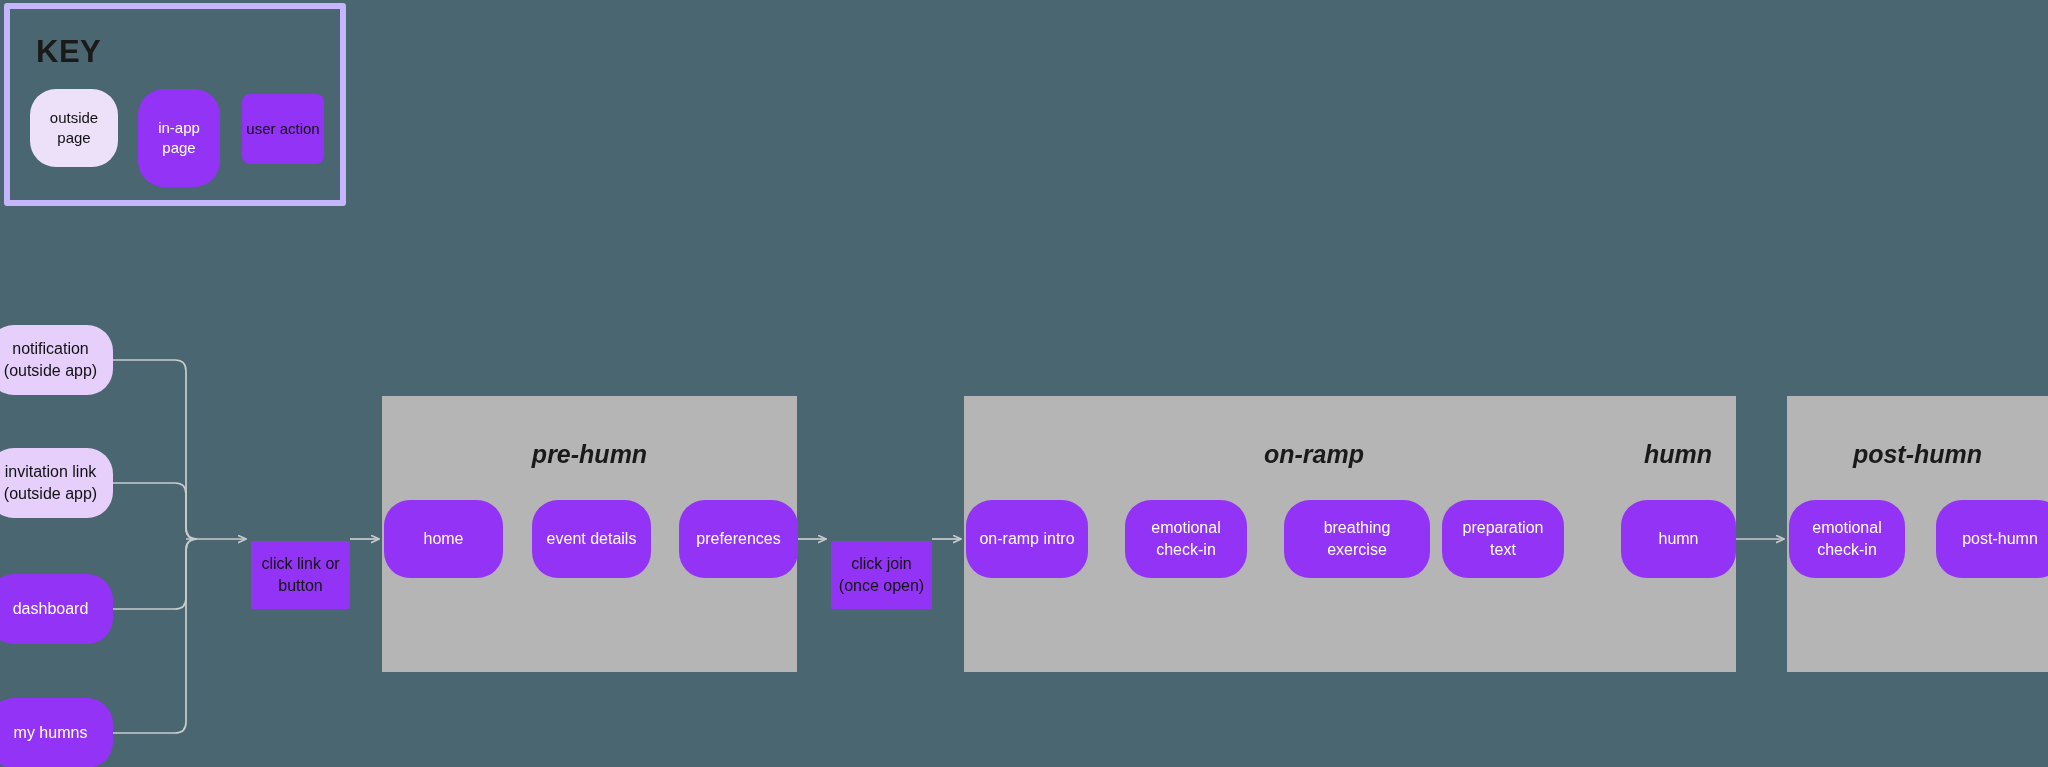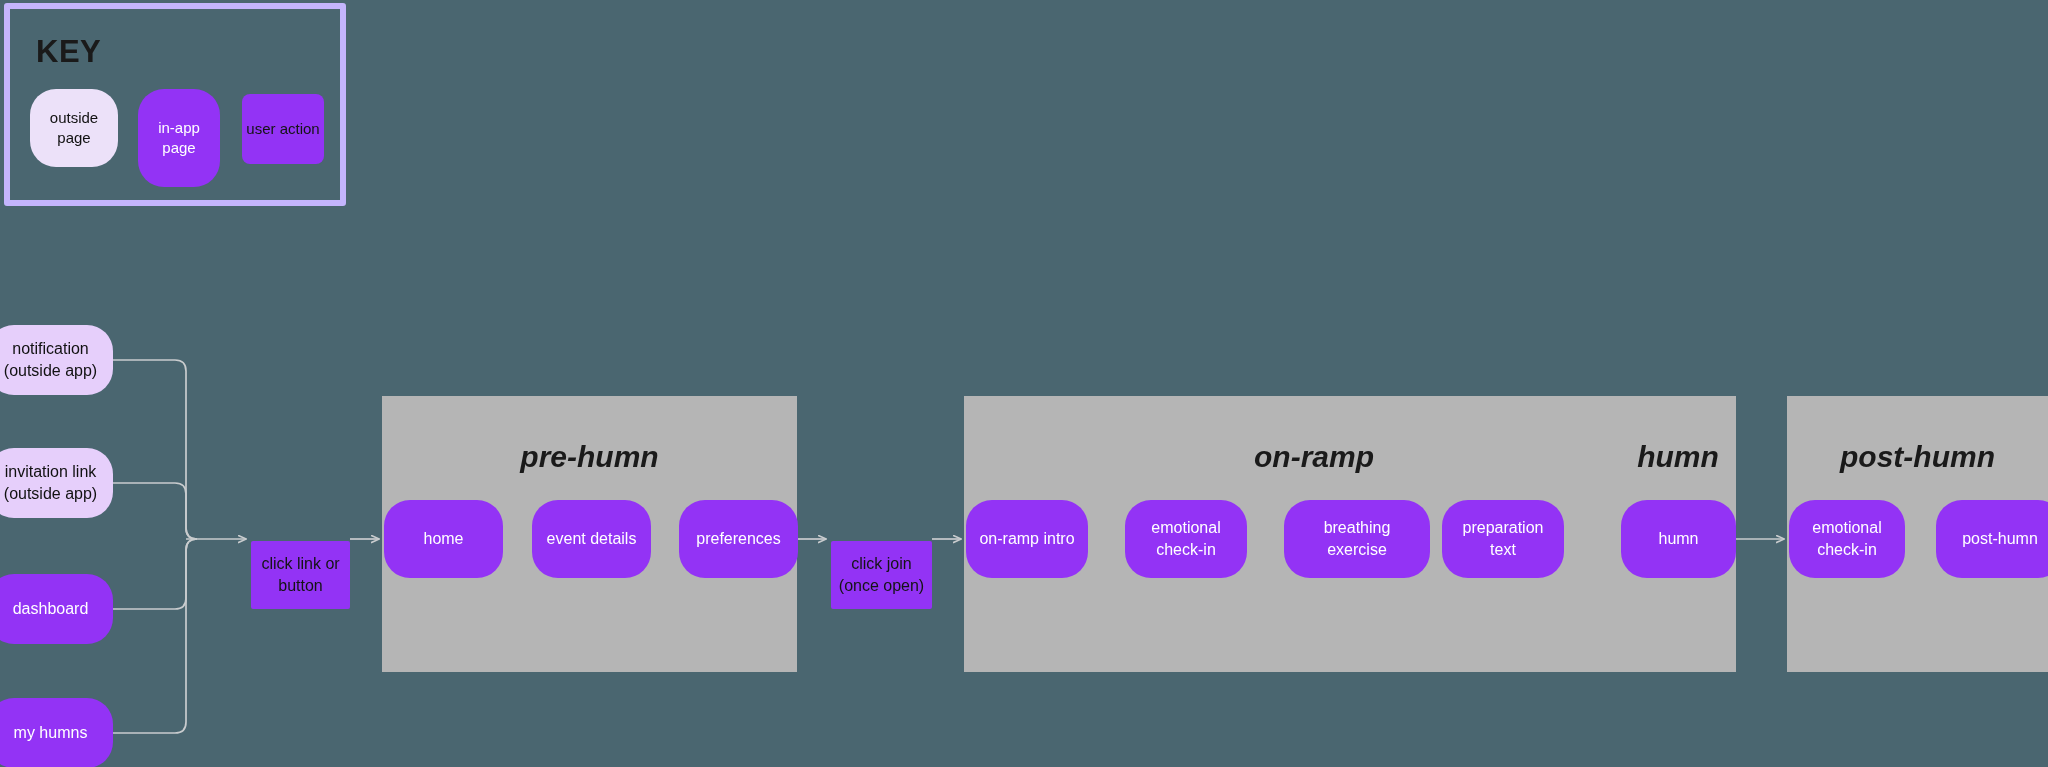--- a/index.html
+++ b/index.html
@@ -70,21 +70,21 @@
     position: absolute;
     background: #b5b5b5;
     box-sizing: border-box;
   }
   .group-title {
     position: absolute;
     left: 0;
     right: 0;
     top: 44px;
     text-align: center;
-    font-size: 30px;
+    font-size: 25px;
     font-style: italic;
     font-weight: bold;
     color: #1a1a1a;
   }
   #group-pre   { left: 382px;  top: 396px; width: 415px; height: 276px; }
   #group-onramp{ left: 964px;  top: 396px; width: 700px; height: 276px; }
   #group-humn  { left: 1620px; top: 396px; width: 116px; height: 276px; }
   #group-post  { left: 1787px; top: 396px; width: 261px; height: 276px; }
 
   

